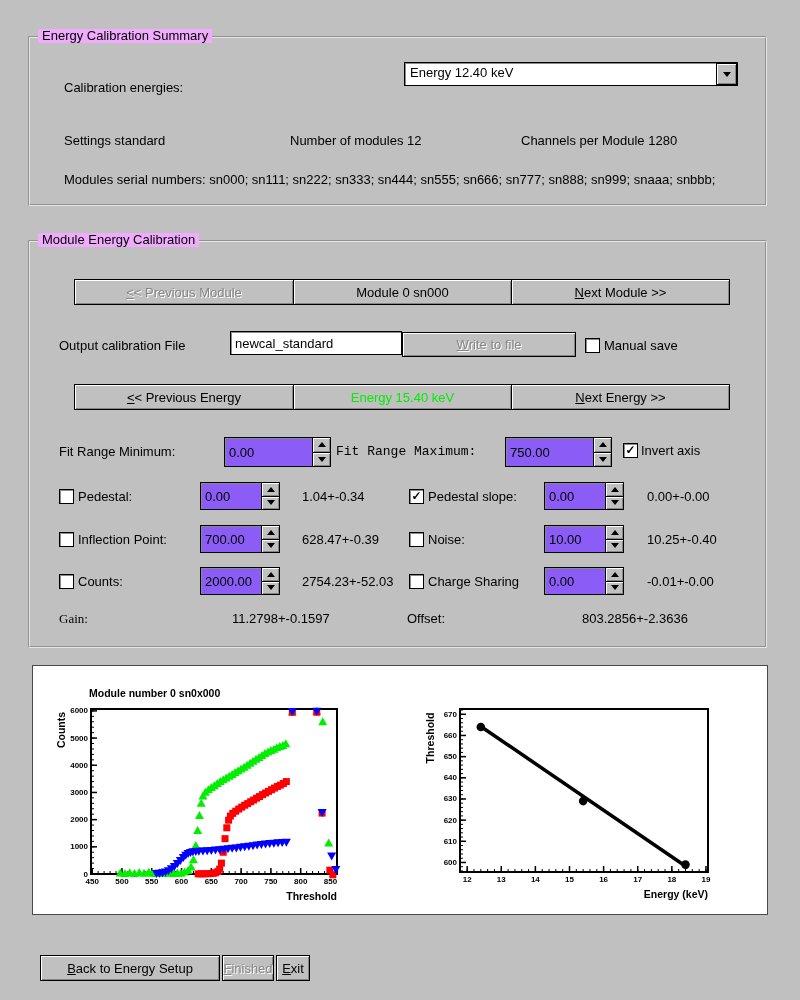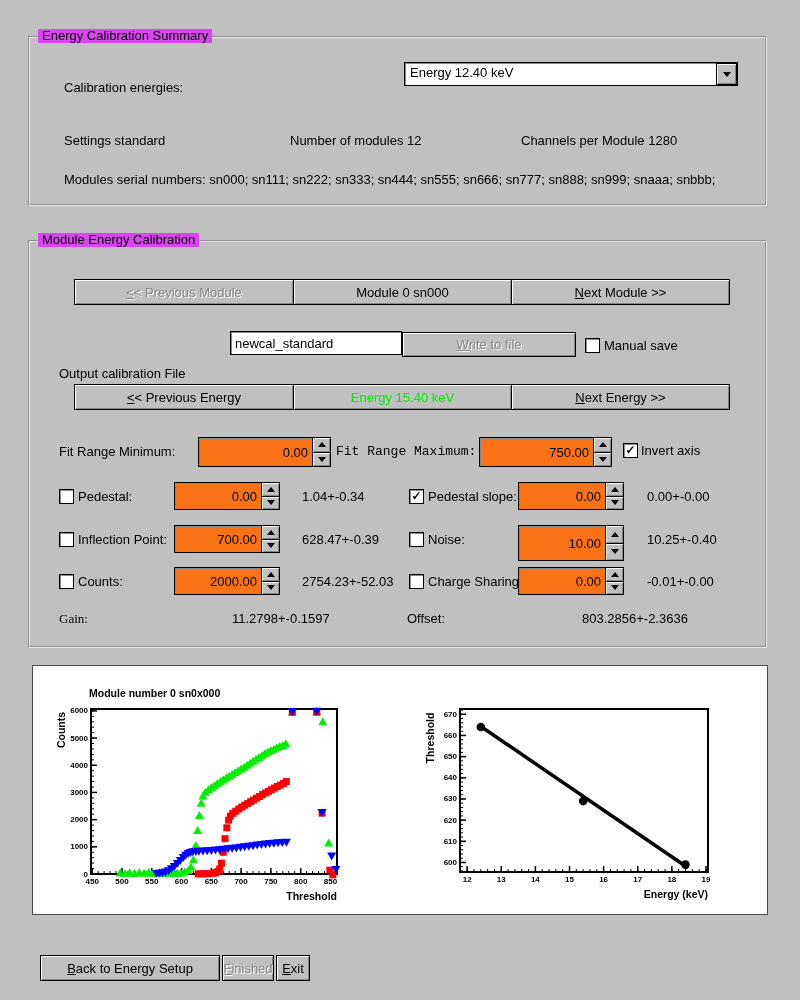--- a/index.html
+++ b/index.html
@@ -3,21 +3,21 @@
 <meta charset="utf-8">
 <style>
   html,body{margin:0;padding:0;}
   body{
     width:800px;height:1000px;position:relative;overflow:hidden;
     background:#c0c0c0;color:#000;
     font-family:"Liberation Sans",sans-serif;font-size:13px;
   }
   .lbl{position:absolute;white-space:nowrap;font-size:13px;line-height:14px;}
   .gbox{position:absolute;border:2px groove #e6e6e6;}
-  .gbox .legend{position:absolute;top:-9px;left:8px;background:#d946ef;padding:0 4px;font-size:13px;line-height:14px;}
+  .gbox .legend{position:absolute;top:-9px;left:8px;background:#f0abfc;padding:0 4px;font-size:13px;line-height:14px;}
   .btn{
     position:absolute;display:flex;align-items:center;justify-content:center;
     background:#c0c0c0;border:1px solid #000;
     box-shadow:inset 1px 1px 0 #ffffff, inset -1px -1px 0 #868686;
     font-size:13px;user-select:none;cursor:default;white-space:nowrap;
   }
   .btn.disabled{color:#868686;text-shadow:1px 1px 0 #ffffff;}
   .field{
     position:absolute;background:#fff;border:1px solid #000;
     box-shadow:inset 1px 1px 0 #8a8a8a;
@@ -29,23 +29,23 @@
   }
   .combo .cval{flex:1;padding:2px 5px;font-size:13px;white-space:nowrap;overflow:hidden;}
   .combo .cbtn{width:19px;background:#c0c0c0;border:1px solid #000;
     box-shadow:inset 1px 1px 0 #fff, inset -1px -1px 0 #868686;
     display:flex;align-items:center;justify-content:center;}
   .tri{display:block;width:0;height:0;}
   .tri-down{border-left:4px solid transparent;border-right:4px solid transparent;border-top:5px solid #000;}
   .tri-up{border-left:4px solid transparent;border-right:4px solid transparent;border-bottom:5px solid #000;}
   .spin{position:absolute;display:flex;}
   .spin .sfield{
-    flex:1;min-width:0;background:#f97316;border:1px solid #000;border-right:none;
-    box-shadow:inset 1px 1px 0 #8a8a8a;text-align:right;
-    font-family:"Liberation Sans",sans-serif;font-size:13px;padding:0 4px;outline:none;
+    flex:1;min-width:0;background:#8b5cf6;border:1px solid #000;border-right:none;
+    box-shadow:inset 1px 1px 0 #8a8a8a;
+    font-family:"Liberation Sans",sans-serif;font-size:13px;padding:0 4px;outline:none;margin-left:26px;
   }
   .spin .arrows{width:19px;display:flex;flex-direction:column;}
   .spin .sbtn{flex:1;background:#c0c0c0;border:1px solid #000;
     box-shadow:inset 1px 1px 0 #fff, inset -1px -1px 0 #868686;
     display:flex;align-items:center;justify-content:center;}
   .spin .sbtn + .sbtn{border-top:none;}
   .cb{
     position:absolute;width:13px;height:13px;background:#fff;border:1px solid #000;
     box-shadow:inset 1px 1px 0 #8a8a8a;
     font-size:12px;line-height:12px;font-weight:bold;text-align:center;color:#000;
@@ -74,21 +74,21 @@
   <span class="lbl" style="left:34px;top:135px;">Modules serial numbers: sn000; sn111; sn222; sn333; sn444; sn555; sn666; sn777; sn888; sn999; snaaa; snbbb;</span>
 </div>
 
 <div class="gbox" style="left:28px;top:240px;width:735px;height:404px;">
   <span class="legend">Module Energy Calibration</span>
 
   <div class="btn disabled" style="left:44px;top:37px;width:218px;height:24px;"><u>&lt;</u>&lt; Previous Module</div>
   <div class="btn" style="left:263px;top:37px;width:217px;height:24px;">Module 0 sn000</div>
   <div class="btn" style="left:481px;top:37px;width:217px;height:24px;"><u>N</u>ext Module &gt;&gt;</div>
 
-  <span class="lbl" style="left:29px;top:97px;margin-top:28px;">Output calibration File</span>
+  <span class="lbl" style="left:29px;top:97px;">Output calibration File</span>
   <input class="field" style="left: 200px; top: 89px; width: 162px; height: 22px;" value="newcal_standard">
   <div class="btn disabled" style="left:372px;top:90px;width:172px;height:23px;"><u>W</u>rite to file</div>
   <span class="cb" style="left:555px;top:96px;"></span>
   <span class="lbl" style="left:574px;top:97px;">Manual save</span>
 
   <div class="btn" style="left:44px;top:142px;width:218px;height:24px;"><u>&lt;</u>&lt; Previous Energy</div>
   <div class="btn" style="left: 263px; top: 142px; width: 217px; height: 24px; color: rgb(0, 238, 0);">Energy 15.40 keV</div>
   <div class="btn" style="left:481px;top:142px;width:217px;height:24px;"><u>N</u>ext Energy &gt;&gt;</div>
 
   <span class="lbl" style="left:29px;top:203px;">Fit Range Minimum:</span>
@@ -156,21 +156,21 @@
           <span class="tri tri-up"></span>
         </span>
       <span class="sbtn">
           <span class="tri tri-down"></span>
         </span>
     </span>
   </div>
   <span class="lbl" style="left:272px;top:291px;">628.47+-0.39</span>
   <span class="cb" style="left:379px;top:290px;"></span>
   <span class="lbl" style="left:398px;top:291px;">Noise:</span>
-  <div class="spin" style="left:488px;top:283px;width:106px;height:36px;">
+  <div class="spin" style="left:488px;top:283px;width:106px;height:28px;">
     <input class="sfield" value="10.00" style="">
     <span class="arrows">
       <span class="sbtn">
           <span class="tri tri-up"></span>
         </span>
       <span class="sbtn">
           <span class="tri tri-down"></span>
         </span>
     </span>
   </div>

